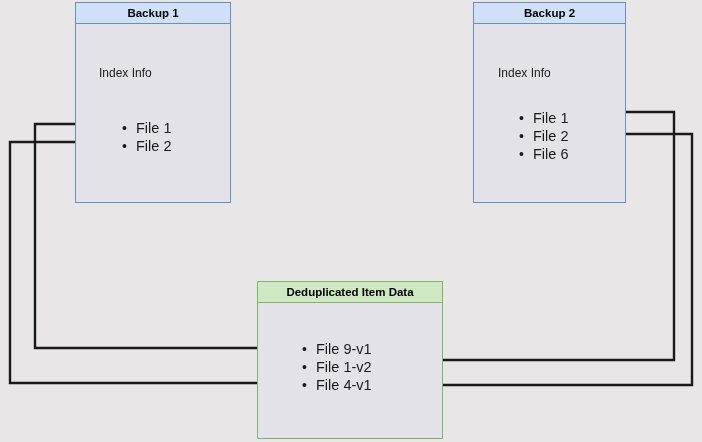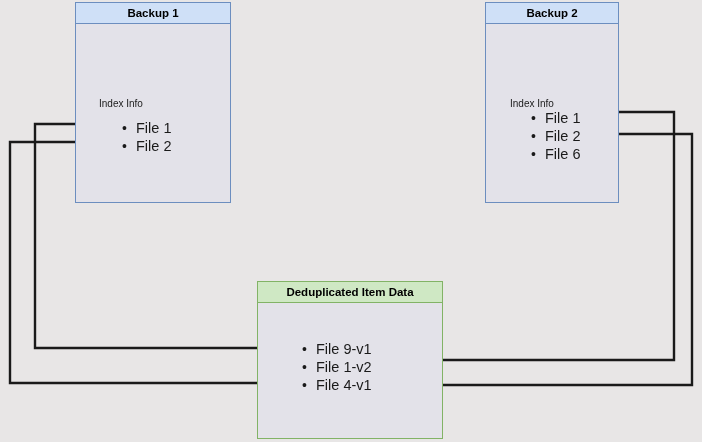--- a/index.html
+++ b/index.html
@@ -50,24 +50,23 @@
   .node.green .node-header {
     background: #cfe8c4;
     border-bottom-color: #82b366;
   }
   .node-body {
     position: relative;
     height: calc(100% - 21px);
   }
   .index-label {
     position: absolute;
-    font-size: 10px;
+    font-size: 12px;
     color: #1a1a1a;
     white-space: nowrap;
-    margin-top: 32px;
   }
   .file-list {
     position: absolute;
     margin: 0;
     padding: 0;
     list-style: none;
   }
   .file-list li {
     font-size: 14.5px;
     color: #1a1a1a;
@@ -81,21 +80,21 @@
     content: "\2022";
     position: absolute;
     left: 0;
     top: 0;
     font-size: 14px;
     line-height: 18px;
     color: #1a1a1a;
   }
   
   #backup1 { left: 75px; top: 2px; width: 156px; height: 201px; }
-  #backup2 { left: 485px; top: 2px; width: 134px; height: 201px; }
+  #backup2 { left: 473px; top: 2px; width: 153px; height: 201px; }
   #dedup   { left: 257px; top: 281px; width: 186px; height: 158px; }
 
   #backup1 .index-label { left: 23px; top: 42px; }
   #backup2 .index-label { left: 24px; top: 42px; }
 
   #backup1 .file-list { left: 46px; top: 95px; }
   #backup2 .file-list { left: 45px; top: 85px; }
   #dedup   .file-list { left: 44px; top: 37px; }
 </style>
 </head>

